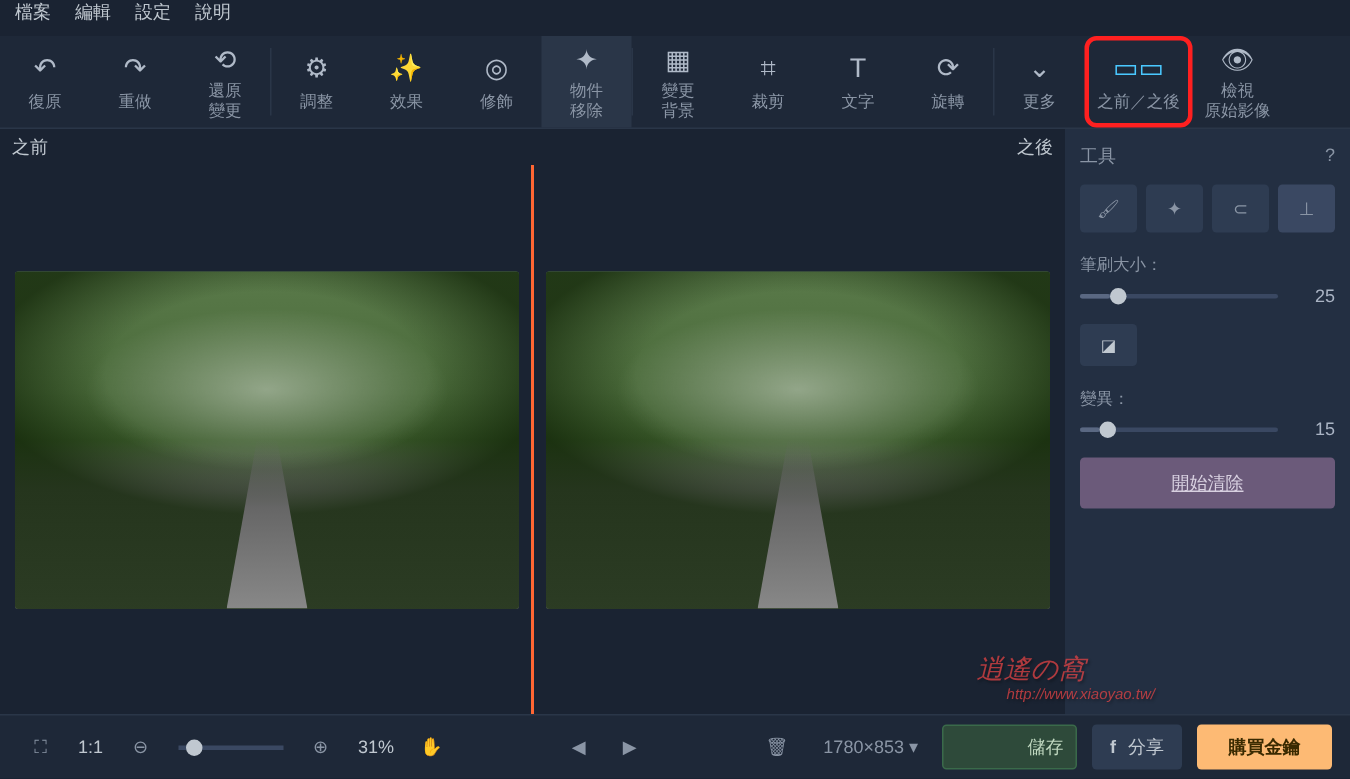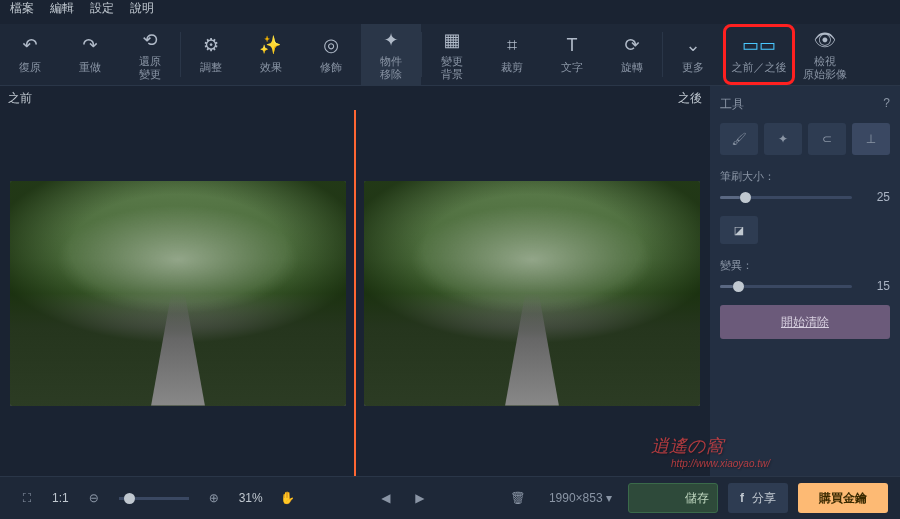--- a/index.html
+++ b/index.html
@@ -213,21 +213,21 @@
         <span>◀</span>
       </div>
     <div class="fbtn">
         <span>▶</span>
       </div>
   </div>
   <div class="spacer"></div>
   <div class="fbtn">
       <span>🗑</span>
     </div>
-  <div class="dim"><span>1990×853</span> ▾</div>
+  <div class="dim"><span>1780×853</span> ▾</div>
   <div class="save-btn">儲存</div>
   <div class="share-btn">
       <span style="font-weight:bold">f</span>
       <span>分享</span>
     </div>
   <div class="buy-btn">購買金鑰</div>
 </div>
 
 <div class="watermark">
   <span>逍遙の窩</span>

